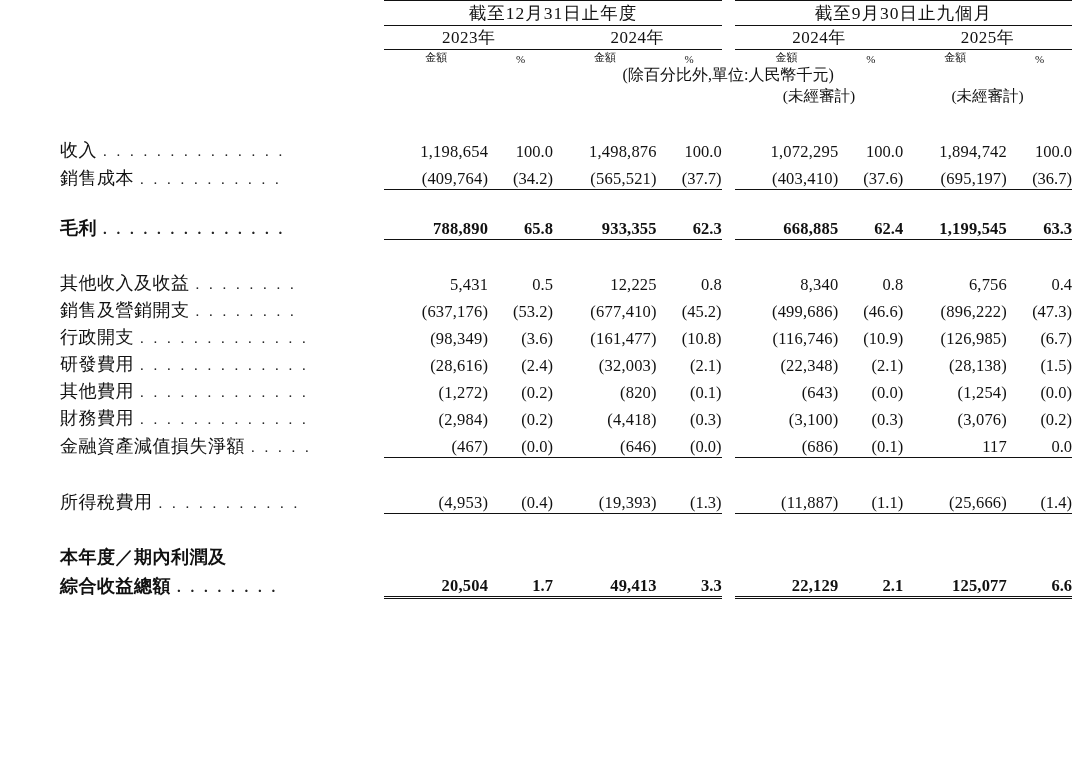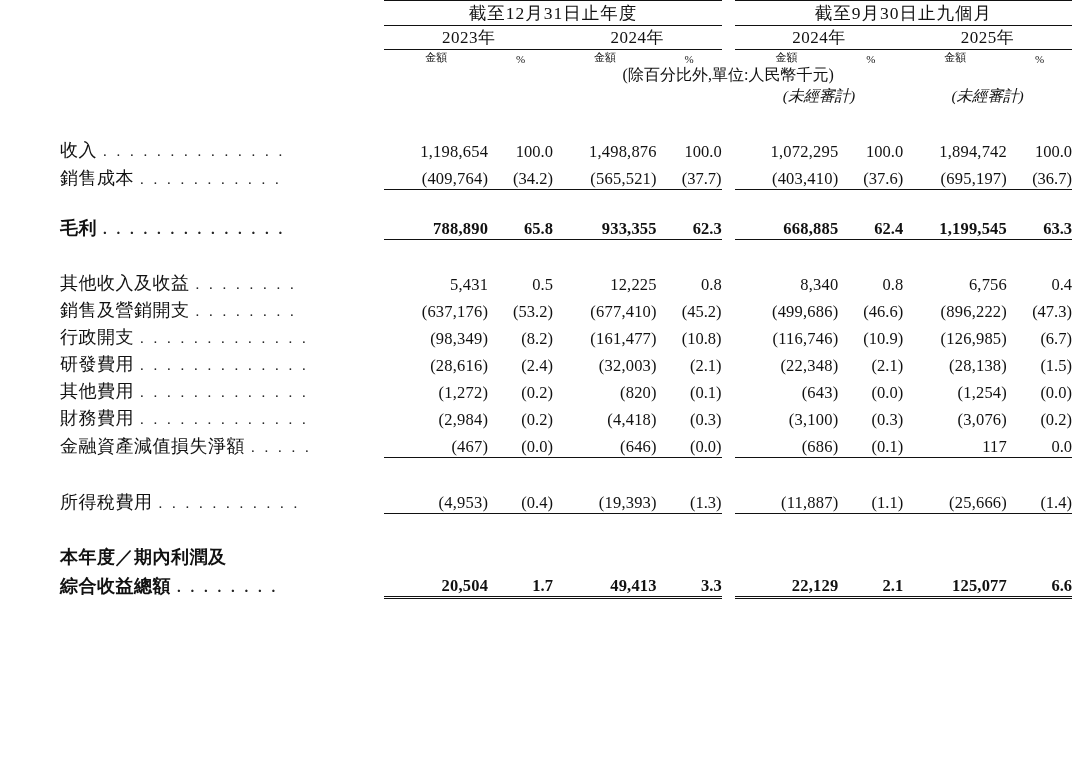--- a/index.html
+++ b/index.html
@@ -99,21 +99,20 @@
   }
   .note {
     text-align: center;
     font-size: 16px;
     white-space: nowrap;
     padding-top: 3px;
   }
   .unaud {
     text-align: center;
     font-size: 15.5px;
-    font-style: italic;
     white-space: nowrap;
     padding-top: 4px;
   }
 
   .bt   { border-top: 1.3px solid #111; }
   .bb   { border-bottom: 1.3px solid #111; }
   .bb-thin { border-bottom: 1px solid #111; }
   .dbl-b { border-bottom: 3.5px double #111; }
 
   .spacer-cell { border: none; }
@@ -253,21 +252,21 @@
       <td></td>
       <td class="num">(499,686)</td>
       <td class="pct">(46.6)</td>
       <td class="num">(896,222)</td>
       <td class="pct">(47.3)</td>
     </tr>
 
     <tr class="r">
       <td class="rowlabel"><span>行政開支</span><span class="leader">. . . . . . . . . . . . .</span></td>
       <td class="num">(98,349)</td>
-      <td class="pct">(8.2)</td>
+      <td class="pct">(3.6)</td>
       <td class="num">(161,477)</td>
       <td class="pct">(10.8)</td>
       <td></td>
       <td class="num">(116,746)</td>
       <td class="pct">(10.9)</td>
       <td class="num">(126,985)</td>
       <td class="pct">(6.7)</td>
     </tr>
 
     <tr class="r">

